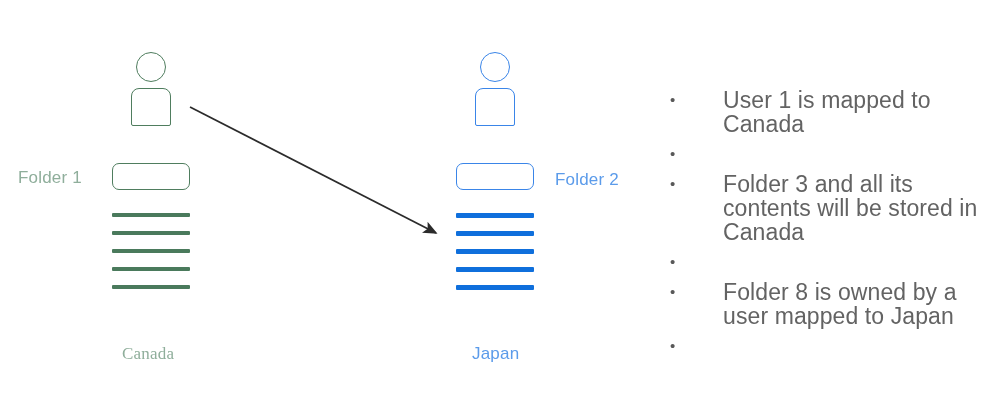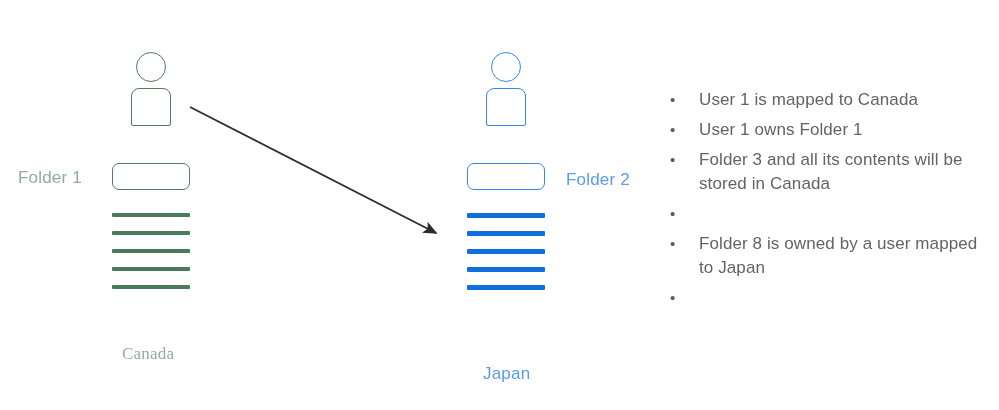--- a/index.html
+++ b/index.html
@@ -115,23 +115,24 @@
     color: #595959;
     font-size: 15px;
     line-height: 24px;
     text-align: left;
     padding-left: 5px;
     box-sizing: border-box;
   }
   .bullet-text {
     flex: 1 1 auto;
     color: #636363;
-    font-size: 17px;
+    font-size: 23px;
     line-height: 24px;
     letter-spacing: .1px;
+    margin-left: 24px;
   }
 </style>
 </head>
 <body>
 
 <div id="slide">
 
   <div class="abs grp-canada" style="left:0; top:0; width:330px; height:410px;">
 
     <div class="person" style="left:126px; top:52px; width:50px; height:76px;">
@@ -147,61 +148,60 @@
       <div class="line line-canada" style="height:4px;"></div>
       <div class="line line-canada" style="height:4px; margin-top:14px;"></div>
       <div class="line line-canada" style="height:4px; margin-top:14px;"></div>
       <div class="line line-canada" style="height:4px; margin-top:14px;"></div>
       <div class="line line-canada" style="height:4px; margin-top:14px;"></div>
     </div>
 
     <div class="region-label lbl-canada" style="left:122px; top:344px;font-family:Liberation Serif, serif;">Canada</div>
   </div>
 
-  <div class="abs grp-japan" style="left:15px; top:0; width:660px; height:310px;">
+  <div class="abs grp-japan" style="left:4px; top:0; width:660px; height:310px;">
 
     <div class="person" style="left:466px; top:52px; width:50px; height:76px;">
       <div class="head"></div>
       <div class="body"></div>
     </div>
 
     <div class="folder-box" style="left:452px; top:163px;"></div>
 
     <div class="folder-label lbl-japan" style="left:551px; top:170px;">Folder 2</div>
 
     <div class="lines" style="left:452px; top:213px;">
       <div class="line line-japan" style="height:5px;"></div>
       <div class="line line-japan" style="height:5px; margin-top:13px;"></div>
       <div class="line line-japan" style="height:5px; margin-top:13px;"></div>
       <div class="line line-japan" style="height:5px; margin-top:13px;"></div>
       <div class="line line-japan" style="height:5px; margin-top:13px;"></div>
     </div>
 
-    <div class="region-label lbl-japan" style="left:468px; top:344px;margin-top:20px;">Japan</div>
+    <div class="region-label lbl-japan" style="left:468px; top:344px;">Japan</div>
   </div>
 
   <svg id="arrow-svg" viewBox="0 0 999 410">
     <defs>
       <marker id="ah" markerWidth="9" markerHeight="9" refX="7.4" refY="4.2" orient="auto" markerUnits="strokeWidth">
         <path d="M0,0.6 L8.4,4.2 L0,7.8 L1.9,4.2 Z" fill="#2b2b2b"></path>
       </marker>
     </defs>
     <line x1="190" y1="107" x2="436" y2="233" stroke="#2b2b2b" stroke-width="1.7" marker-end="url(#ah)"></line>
   </svg>
 
   <div id="bullets">
 
     <div class="bullet-row">
       <div class="bullet-dot">•</div>
       <div class="bullet-text">User 1 is mapped to Canada</div>
     </div>
 
     <div class="bullet-row">
       <div class="bullet-dot">•</div>
-      <div class="bullet-text">User 1 owns Folder 1</div>
     </div>
 
     <div class="bullet-row">
       <div class="bullet-dot">•</div>
       <div class="bullet-text">Folder 3 and all its contents will be stored in Canada</div>
     </div>
 
     <div class="bullet-row">
       <div class="bullet-dot">•</div>
     </div>

